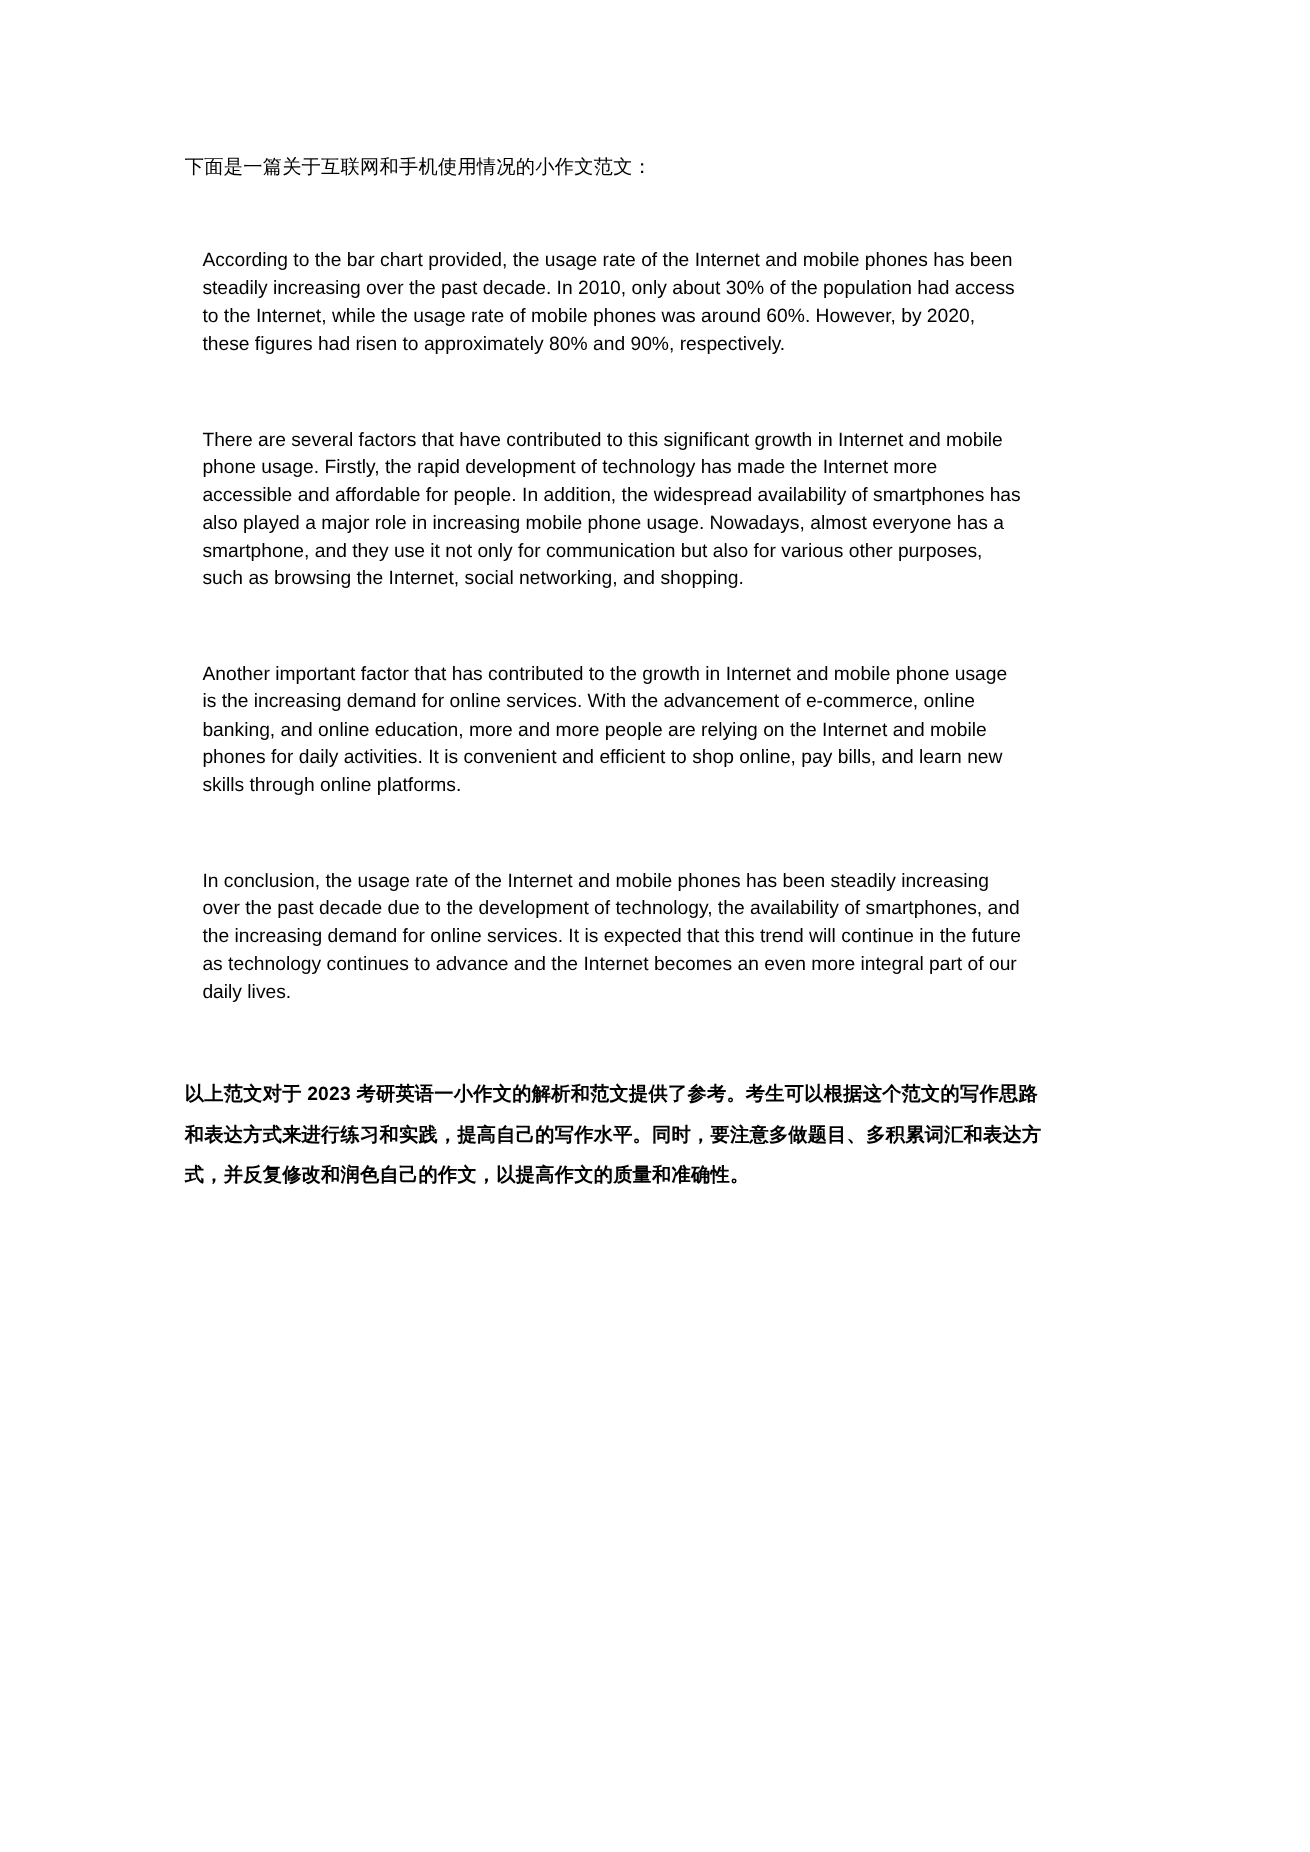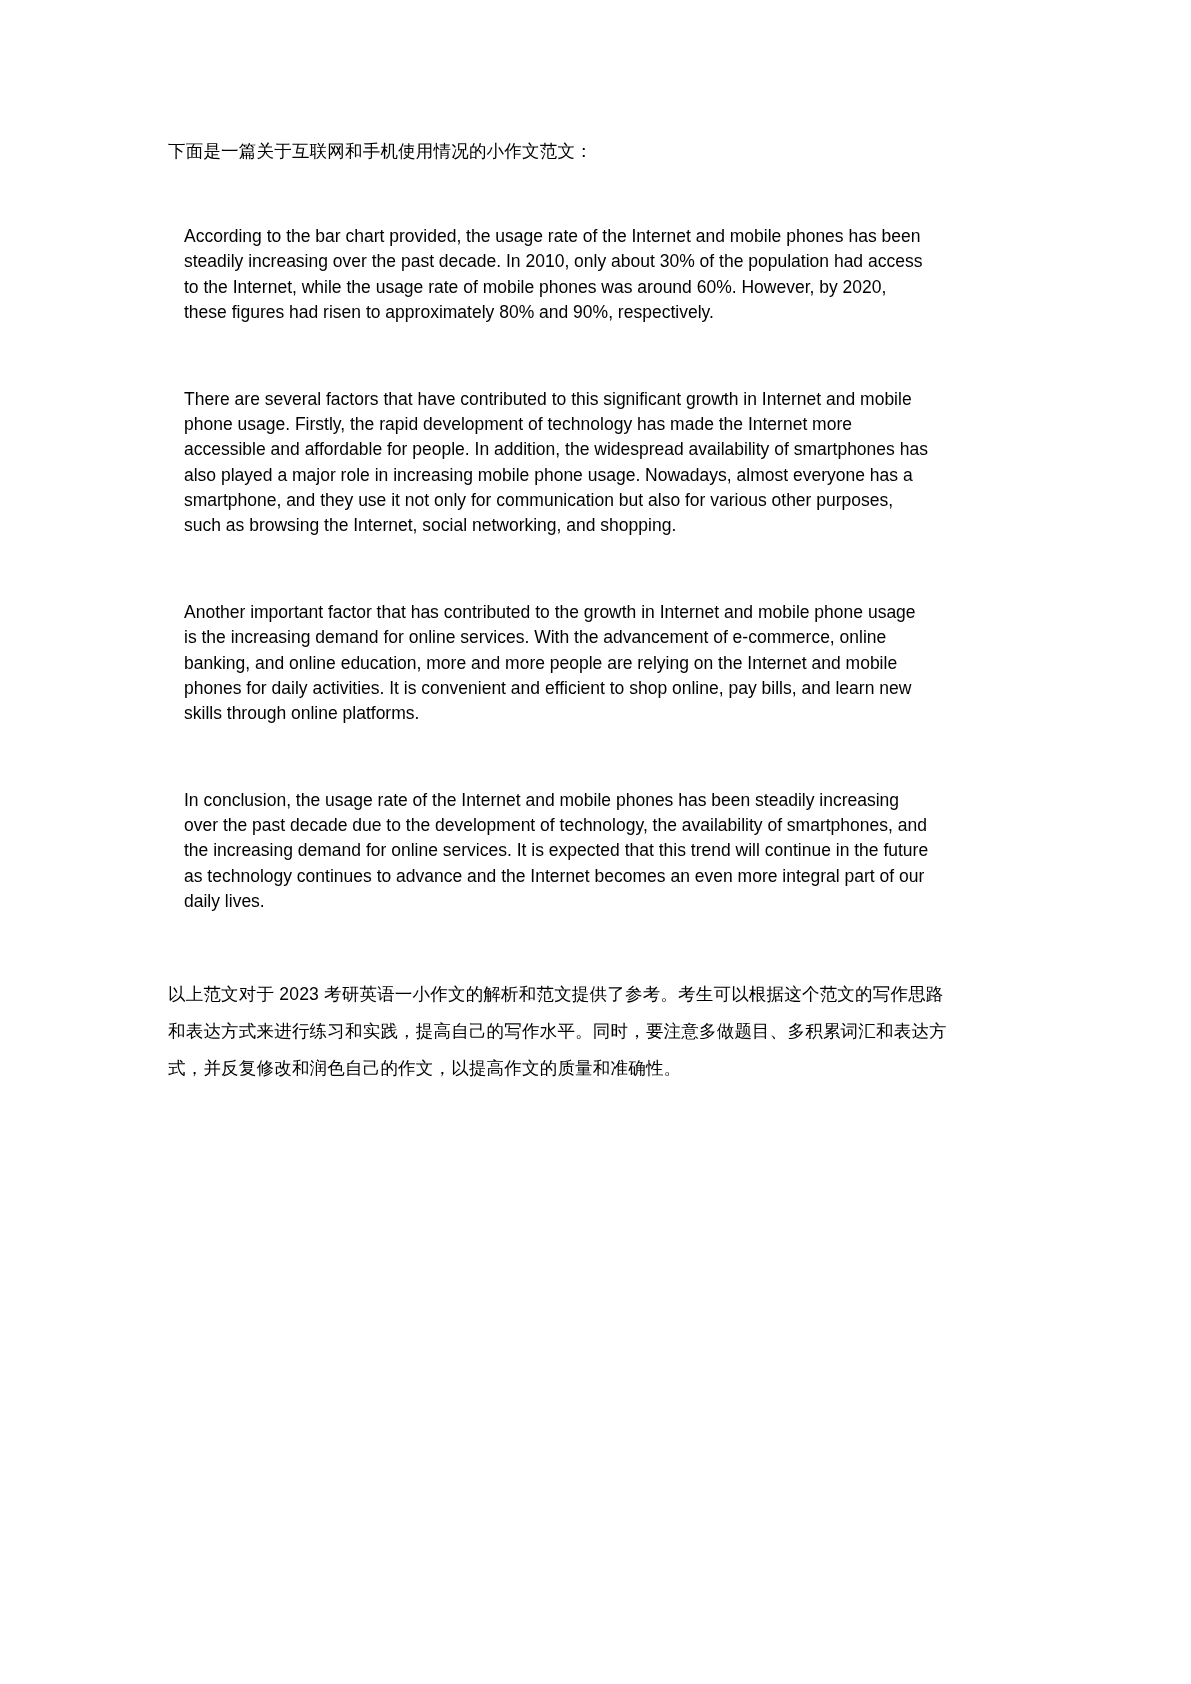--- a/index.html
+++ b/index.html
@@ -33,20 +33,21 @@
     line-height: 1.44;
     margin: 0 0 62px 16px;
     text-align: left;
   }
   .closing {
     font-size: 17.5px;
     line-height: 2.12;
     margin: 0;
     width: 790px;
     letter-spacing: 0.2px;
+    font-weight: bold;
   }
 </style>
 </head>
 <body>
 
 <div class="page">
   <p class="intro">下面是一篇关于互联网和手机使用情况的小作文范文：</p>
 
   <div class="essay">
     <p>According to the bar chart provided, the usage rate of the Internet and mobile phones has been steadily increasing over the past decade. In 2010, only about 30% of the population had access to the Internet, while the usage rate of mobile phones was around 60%. However, by 2020, these figures had risen to approximately 80% and 90%, respectively.</p>

